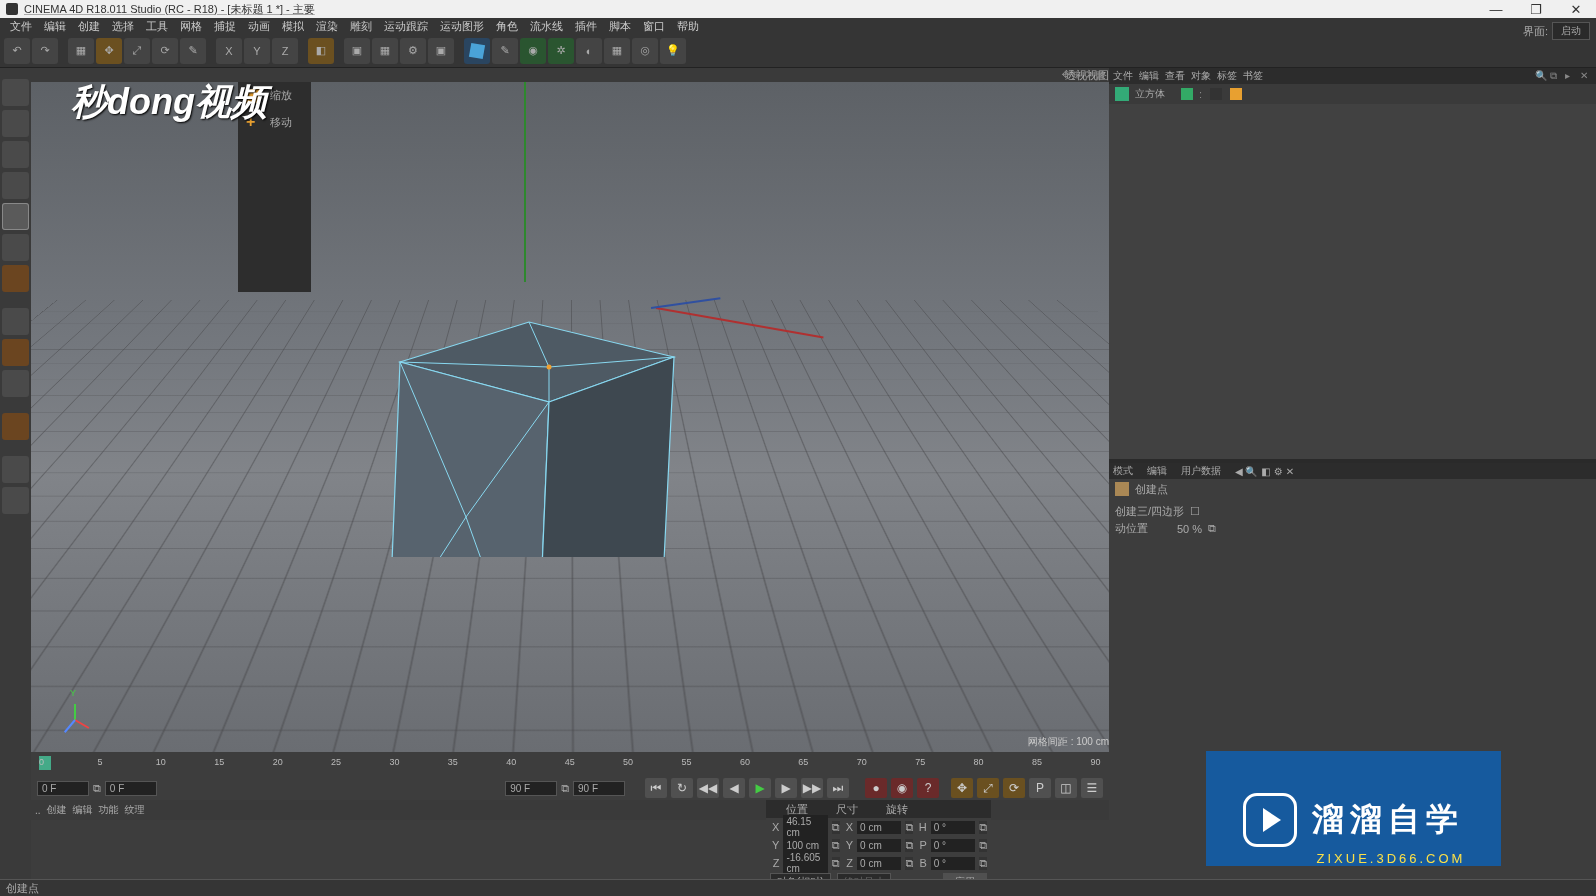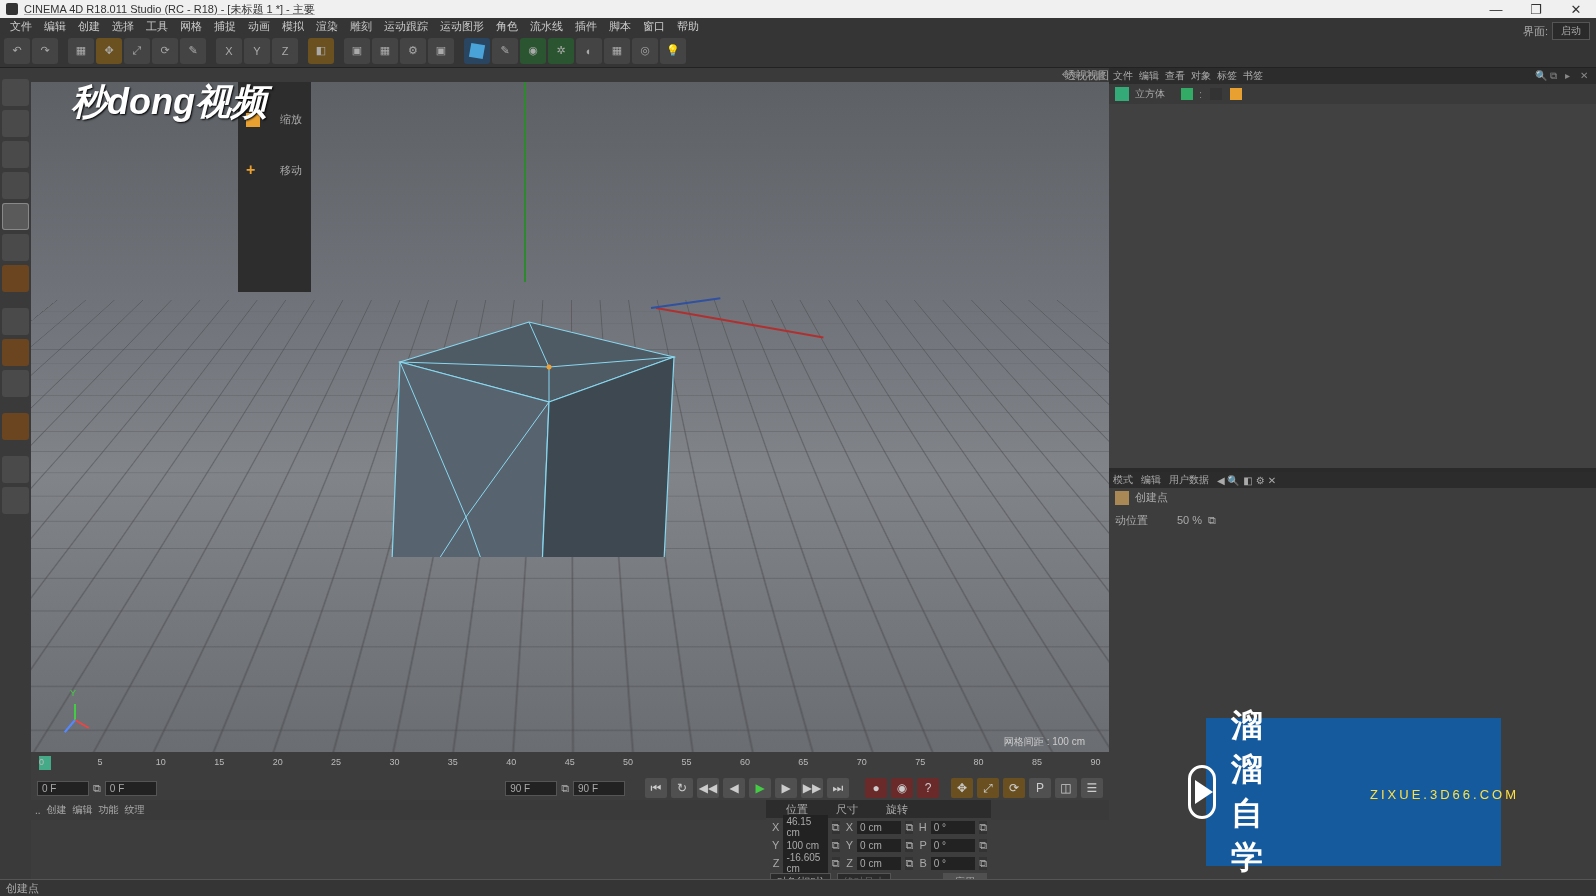--- a/index.html
+++ b/index.html
@@ -31,36 +31,36 @@
 .vptitle .tabico span { font-size:10px; color:#888; }
 .viewport { flex:1; background:linear-gradient(to bottom,#5d6166,#74787e 40%,#818489 58%,#6a6d72); position:relative; overflow:hidden; }
 .gridplane { position:absolute; top:0; left:0; right:0; bottom:0;
   background-image:
     repeating-linear-gradient(to right, rgba(70,70,73,.5) 0 1px, transparent 1px 30px),
     repeating-linear-gradient(to bottom, rgba(70,70,73,.35) 0 1px, transparent 1px 30px);
   transform:perspective(900px) rotateX(58deg) translateY(90px) scale(1.3);
   transform-origin:center 55%;
 }
 .popup { position:absolute; left:207px; top:0px; width:73px; height:210px; background:#2d2d2d; z-index:4; }
-.popup .row { display:flex; align-items:center; gap:20px; padding:6px 8px;margin-top:24px; }
+.popup .row { display:flex; align-items:center; gap:10px; padding:6px 8px; }
 .popup .pico { width:14px; height:14px; }
 .popup .pico.box { background:#e8a030; }
 .popup .pico.plus { color:#e8a030; font-size:16px; line-height:12px; font-weight:bold; }
 .cube3d { position:absolute; left:350px; top:155px; width:300px; height:320px; z-index:2; }
 .cube3d svg { width:100%; height:100%; }
 .axisY { position:absolute; left:493px; top:0px; width:2px; height:200px; background:#2e882e; z-index:3; }
 .axisX { position:absolute; left:625px; top:225px; width:170px; height:2px; background:#b03030; transform:rotate(10deg); transform-origin:left; z-index:1; }
 .axisZ { position:absolute; left:620px; top:225px; width:70px; height:2px; background:#3050a0; transform:rotate(-8deg); transform-origin:left; z-index:1; }
 .corneraxis { position:absolute; left:25px; bottom:20px; width:40px; height:40px; z-index:3; }
 .corneraxis .ax { position:absolute; width:2px; height:16px; bottom:12px; left:18px; transform-origin:bottom; }
 .corneraxis .ay { background:#4c4; }
 .corneraxis .az { background:#e44; transform:rotate(120deg); }
 .corneraxis .ab { background:#58f; transform:rotate(-140deg); }
 .corneraxis .albl { position:absolute; font-size:9px; }
-.vpfoot { position:absolute; right:24px; bottom:3px; font-size:10px; color:#ccc; }
+.vpfoot { position:absolute; right:0; bottom:3px; font-size:10px; color:#ccc; }
 .logo { position:absolute; left:40px; top:-4px; z-index:10; font-size:36px; font-weight:bold; font-style:italic; color:#fff; text-shadow:1px 1px 2px #000; }
 .timeline { height:24px; background:#3d3d3d; position:relative; display:flex; align-items:center; }
 .timeline .tlbar { position:absolute; left:8px; right:8px; top:10px; height:10px; }
 .timeline .tick { position:absolute; font-size:9px; color:#bbb; top:-5px; }
 .timeline .marker { position:absolute; left:8px; top:4px; width:12px; height:14px; background:#4a8; }
 .transport { height:24px; background:#3d3d3d; display:flex; align-items:center; padding:0 6px; gap:4px; }
 .tfield { background:#222; border:1px solid #555; padding:1px 4px; font-size:10px; width:52px; }
 .spacer { flex:1; }
 .pbbtn { width:22px; height:20px; background:#505050; border-radius:2px; display:flex; align-items:center; justify-content:center; font-size:12px; color:#ccc; }
 .pbbtn.green { color:#4c4; }
@@ -81,29 +81,29 @@
 .rpanel-tabs { height:16px; background:#2c2c2c; display:flex; align-items:center; padding:0 4px; gap:6px; position:relative; }
 .rpanel-tabs span { font-size:10px; }
 .rpanel-tabs .rtico { position:absolute; right:4px; display:flex; gap:3px; }
 .rpanel-tabs .rtico span { width:12px; height:12px; font-size:10px; color:#888; }
 .objrow { height:20px; display:flex; align-items:center; padding:0 6px; gap:6px; }
 .objrow .oico { width:14px; height:14px; background:#3a7; }
 .objrow .olbl { font-size:10px; }
 .objrow .tag { width:12px; height:12px; background:#888; margin-left:10px; }
 .objtree { flex:1; background:#414141; }
 .split { height:4px; background:#2a2a2a; }
-.attrtabs { height:16px; background:#2c2c2c; display:flex; align-items:center; padding:0 4px; gap:8px; position:relative; }
+.attrtabs { height:16px; background:#2c2c2c; display:flex; align-items:center; padding:0 4px; gap:14px; position:relative; }
 .attrtabs span { font-size:10px; }
 .attrtitle { height:20px; background:#3d3d3d; display:flex; align-items:center; gap:6px; padding:0 6px; }
 .attrtitle .tico { width:14px; height:14px; background:#a85; }
 .attrsec { height:16px; background:#323232; padding:0 6px; display:flex; align-items:center; font-size:10px; }
 .attrbody { padding:4px 6px; background:#3d3d3d; font-size:10px; color:#888; }
 .attrbody .arow { height:17px; display:flex; align-items:center; gap:6px; }
 .attrbody .arow .lab { width:56px; }
-.watermark { position:absolute; right:95px; bottom:30px; width:295px; height:148px; background:#165a9e; z-index:20; display:flex; align-items:center; justify-content:center; flex-direction:row; }
+.watermark { position:absolute; right:95px; bottom:30px; width:295px; height:115px; background:#165a9e; z-index:20; display:flex; align-items:center; justify-content:flex-end; flex-direction:column; }
 .watermark .wmlogo { display:flex; align-items:center; gap:15px; }
 .watermark .wmplay { width:54px; height:54px; border:3px solid #fff; border-radius:14px; display:flex; align-items:center; justify-content:center; }
 .watermark .wmplay::after { content:""; border-left:18px solid #fff; border-top:12px solid transparent; border-bottom:12px solid transparent; margin-left:4px; }
 .watermark .wmtxt { color:#fff; font-size:32px; font-weight:bold; letter-spacing:6px; }
 .watermark .wmsub { color:#fde047; font-size:13px; letter-spacing:3px; margin-top:4px; margin-left:75px; }
 .statusbar { position:absolute; bottom:0; left:0; right:0; height:17px; background:#353535; border-top:1px solid #555; display:flex; align-items:center; padding:0 6px; font-size:10px; }
 .bottom-lowerarea { height:96px; background:#3d3d3d; position:relative; }
 </style>
 </head>
 <body>
@@ -405,20 +405,24 @@
         <span>⚙</span>
         <span>✕</span>
       </div>
     </div>
     <div class="attrtitle">
       <span class="tico"></span>
       <span>创建点</span>
     </div>
     <div class="attrbody">
       <div class="arow">
+        <span>创建三/四边形</span>
+        <span>☐</span>
+      </div>
+      <div class="arow">
         <span class="lab">动位置</span>
         <span>50 %</span>
         <span>⧉</span>
       </div>
     </div>
     <div style="flex:1;background:#3d3d3d"></div>
   </div>
 </div>
 
 <div class="watermark">

